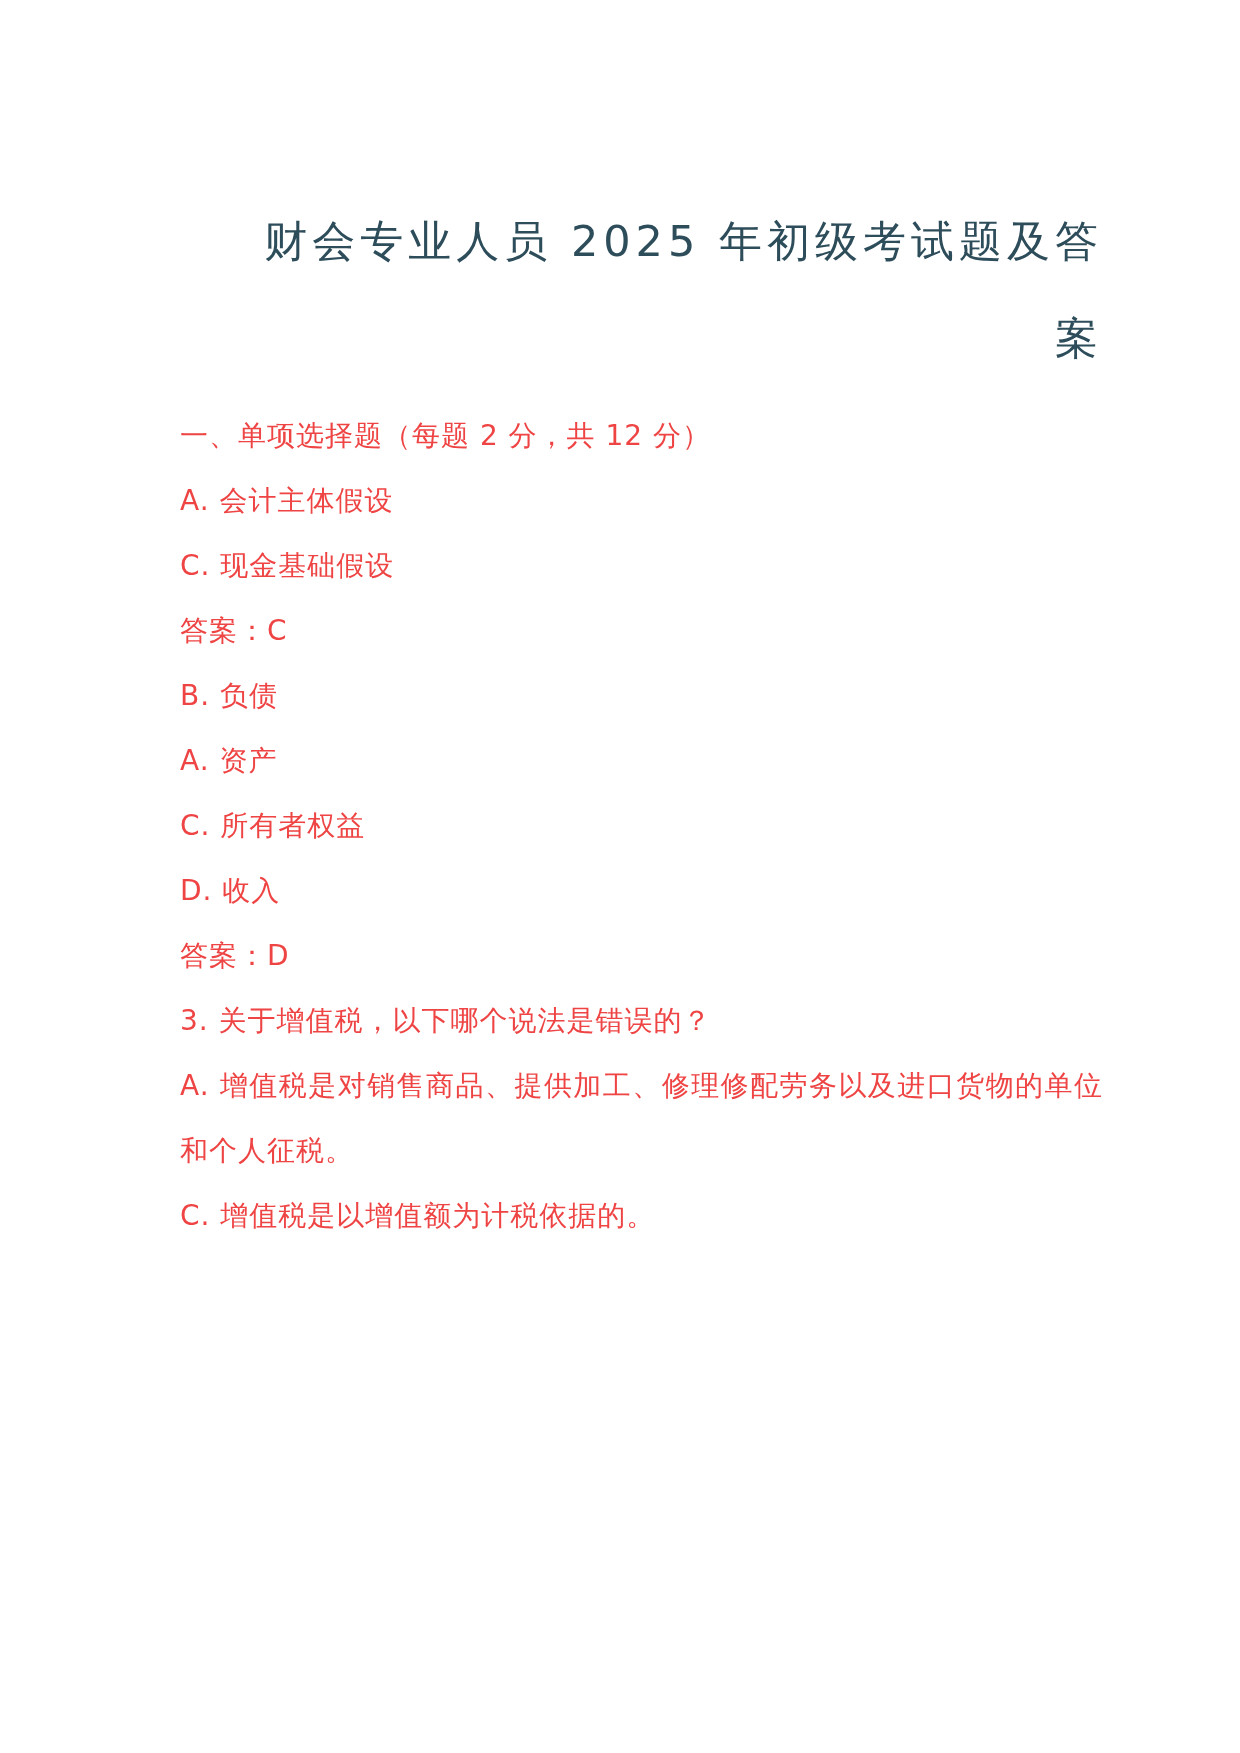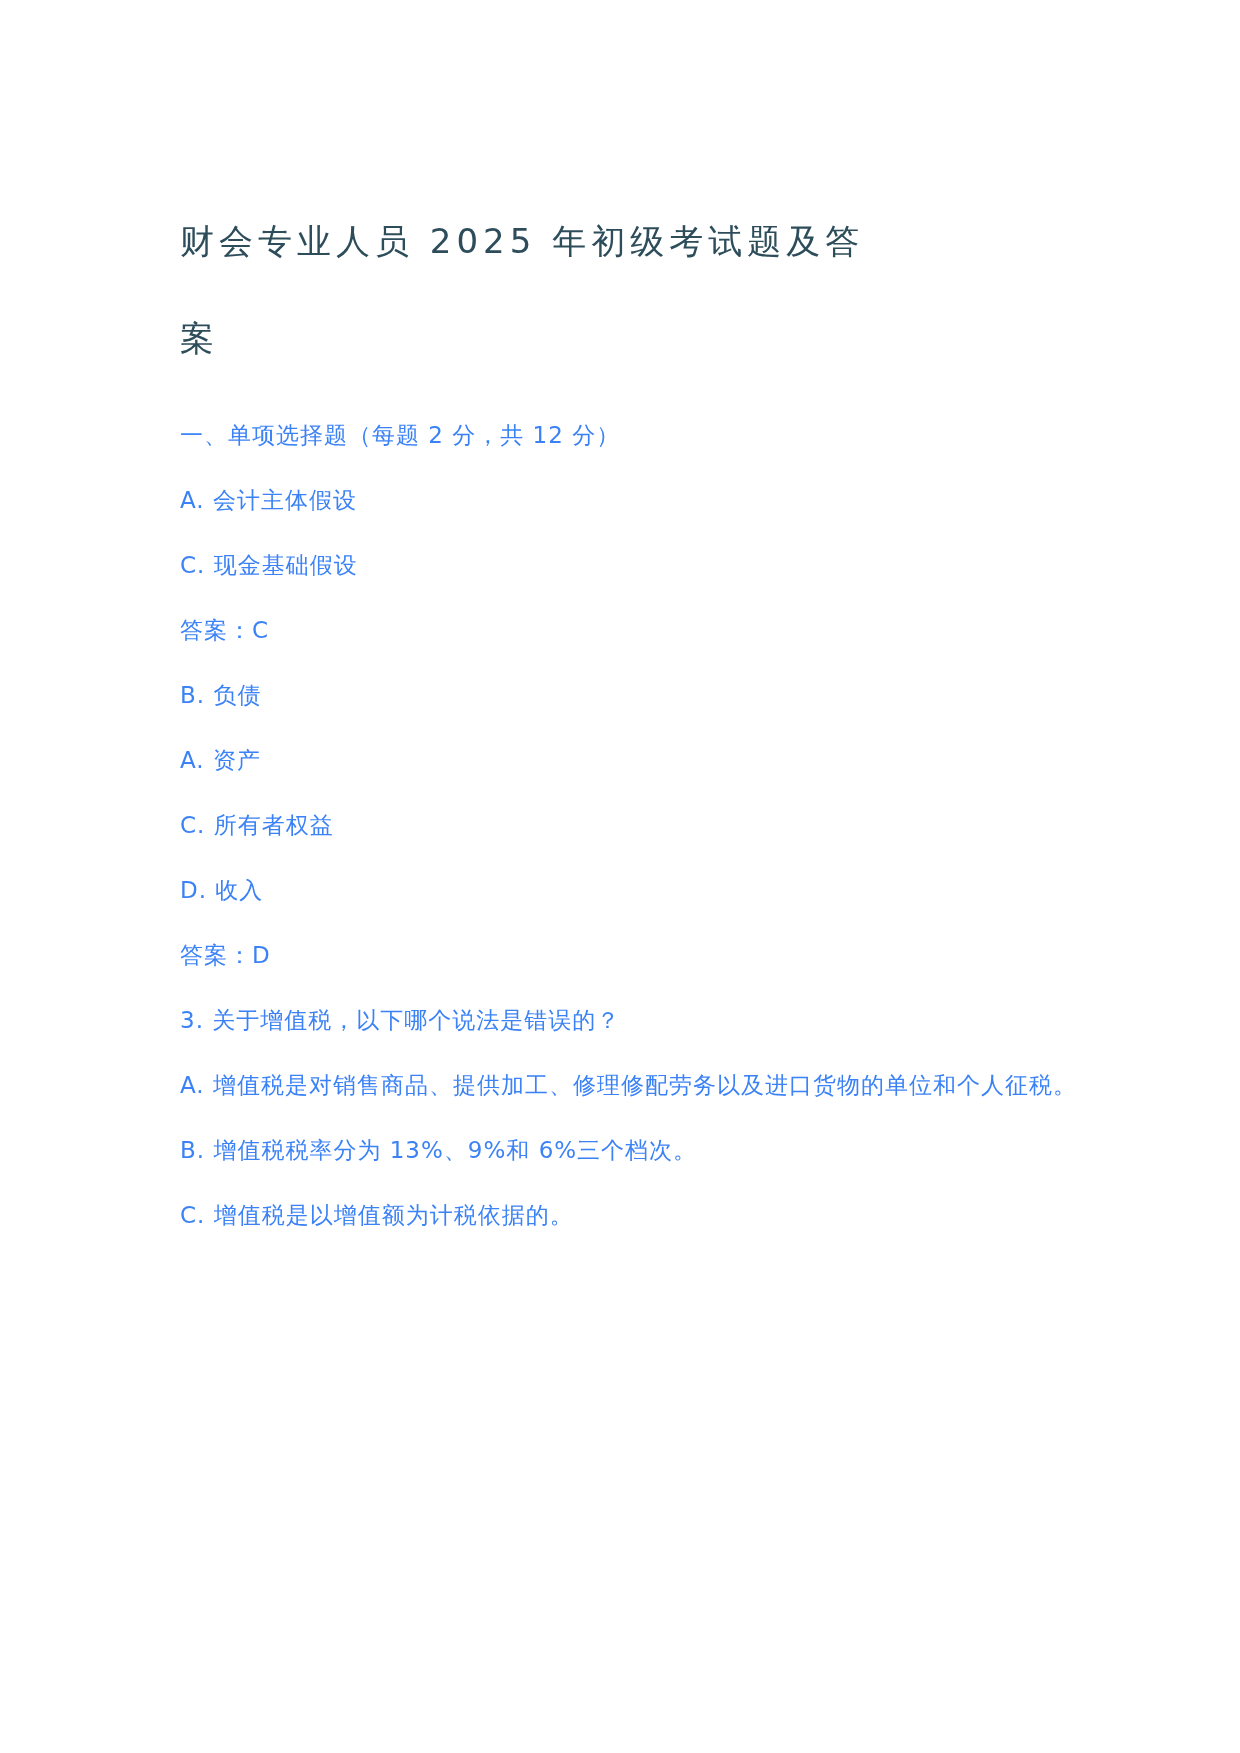--- a/index.html
+++ b/index.html
@@ -12,30 +12,30 @@
     width: 1240px;
     height: 1753px;
     box-sizing: border-box;
     background: #ffffff;
     padding: 193px 137px 0 180px;
     font-family: "DejaVu Sans", "Liberation Sans", sans-serif;
     overflow: hidden;
   }
   .doc-title {
     margin: 0 0 16px 0;
-    font-size: 34px;
+    font-size: 43px;
     font-weight: 400;
     line-height: 97px;
-    text-align: left;
+    text-align: right;
     color: #2E4D5B;
     letter-spacing: 5px;
   }
   .doc-body {
-    color: #3b82f6;
-    font-size: 23px;
+    color: #ef4444;
+    font-size: 28px;
     line-height: 65px;
     letter-spacing: 1px;
   }
   .doc-body p {
     margin: 0;
     text-align: justify;
     text-justify: inter-character;
   }
 </style>
 </head>
@@ -57,18 +57,17 @@
     <p>答案：C</p>
 
     <p>B. 负债</p>
     <p>A. 资产</p>
     <p>C. 所有者权益</p>
     <p>D. 收入</p>
     <p>答案：D</p>
 
     <p>3. 关于增值税，以下哪个说法是错误的？</p>
     <p>A. 增值税是对销售商品、提供加工、修理修配劳务以及进口货物的单位和个人征税。</p>
-    <p>B. 增值税税率分为 13%、9%和 6%三个档次。</p>
     <p>C. 增值税是以增值额为计税依据的。</p>
 
   </div>
 
 </div>
 
 </body></html>

